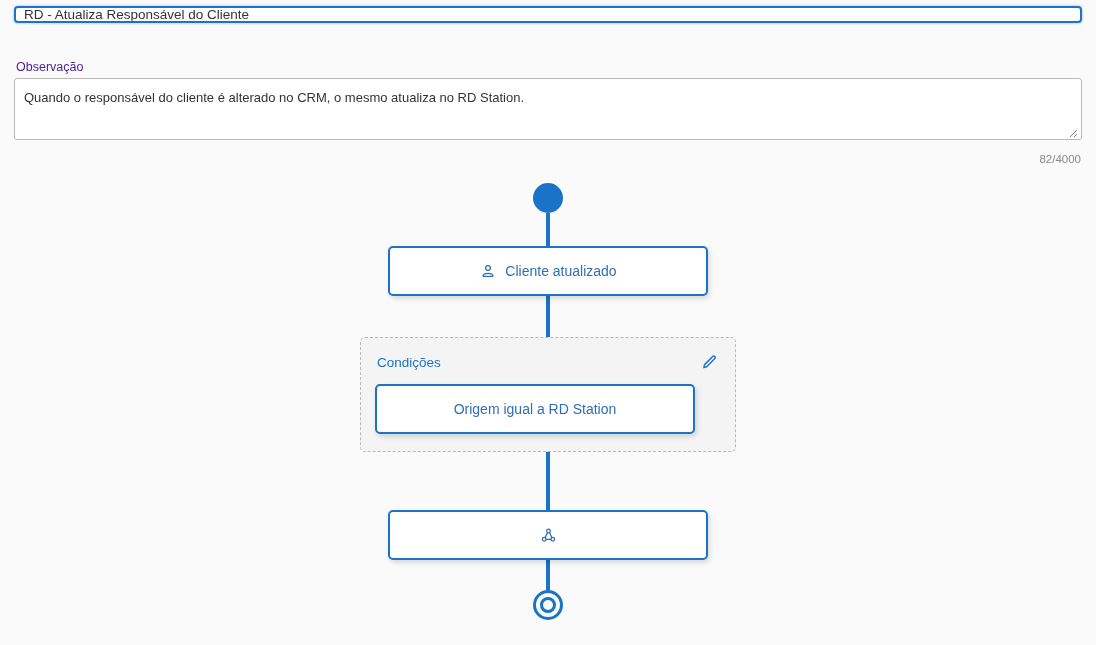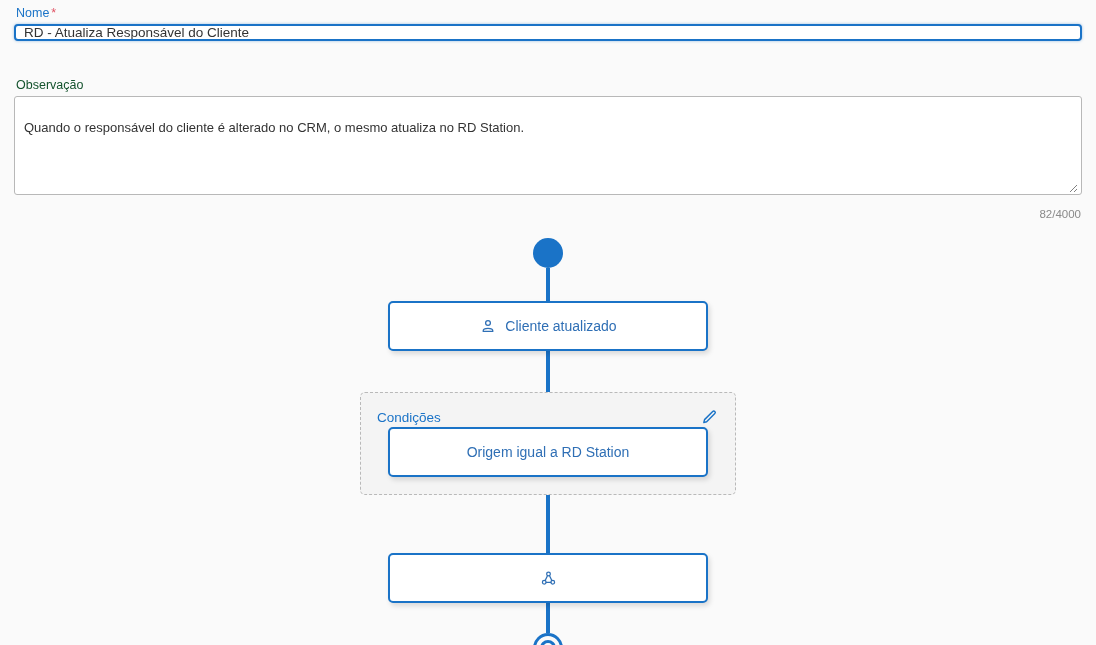--- a/index.html
+++ b/index.html
@@ -23,21 +23,21 @@
     background: #fafafa;
   }
   .field-label {
     font-size: 12.5px;
     color: #1a73c7;
     margin: 0 0 3px 2px;
     line-height: 15px;
     display: block;
   }
   .field-label.plain {
-    color: #14532d;
+    color: #4c1d95;
     margin-top: 37px;
   }
   .req-star {
     color: #e05263;
     font-size: 12.5px;
     margin-left: 2px;
   }
   .name-input {
     display: block;
     width: 100%;
@@ -52,22 +52,22 @@
     outline: none;
     box-shadow: 0 0 3px rgba(26,115,199,0.45);
   }
   .obs-wrap {
     margin-top: 9px;
     position: relative;
   }
   .obs-textarea {
     display: block;
     width: 100%;
-    height: 99px;
-    padding: 22px 9px;
+    height: 62px;
+    padding: 10px 9px;
     font-size: 13px;
     line-height: 17px;
     font-family: "Liberation Sans", sans-serif;
     color: #333333;
     background: #ffffff;
     border: 1px solid #b8b8b8;
     border-radius: 3px;
     resize: none;
     outline: none;
   }
@@ -182,52 +182,49 @@
     border: 1px dashed #b9b9b9;
     border-radius: 5px;
     padding: 14px 14px 17px 14px;
     position: relative;
     z-index: 2;
   }
   .conditions-header {
     display: flex;
     align-items: center;
     justify-content: space-between;
+    margin-bottom: 12px;
     padding: 0 2px;
     gap: 36px;
   }
   .conditions-title {
     font-size: 13.5px;
     color: #1a73c7;
     line-height: 17px;
   }
   .edit-pencil {
     width: 20px;
     height: 20px;
     display: inline-flex;
     align-items: center;
     justify-content: center;
     cursor: pointer;
   }
   .conditions-body {
     display: flex;
-    justify-content: center;
   }
   .cond-card {
     width: 320px;
   }
 </style>
 </head>
 <body>
 
 <div class="form-area">
 
-  <label class="field-label" for="nome">
-    <span>Nome</span><span class="req-star">*</span>
-  </label>
   <input id="nome" class="name-input" type="text" value="RD - Atualiza Responsável do Cliente" placeholder="Nome" style="">
 
   <div class="obs-wrap">
     <label class="field-label plain" for="obs">Observação</label>
     <textarea id="obs" class="obs-textarea" placeholder="Observação" style="">Quando o responsável do cliente é alterado no CRM, o mesmo atualiza no RD Station.</textarea>
     <span class="resize-grip">
       <svg width="12" height="12" viewBox="0 0 12 12">
         <path d="M11 4 L4 11 M11 8 L8 11" stroke="#808080" stroke-width="1" fill="none"></path>
       </svg>
     </span>

